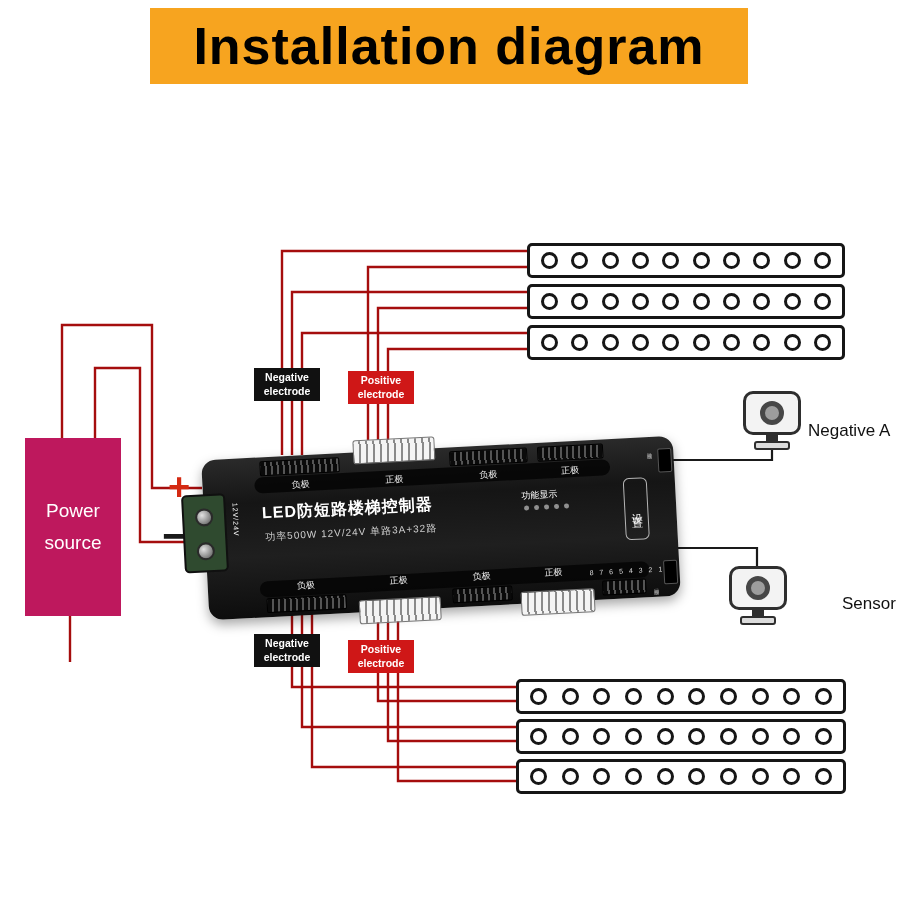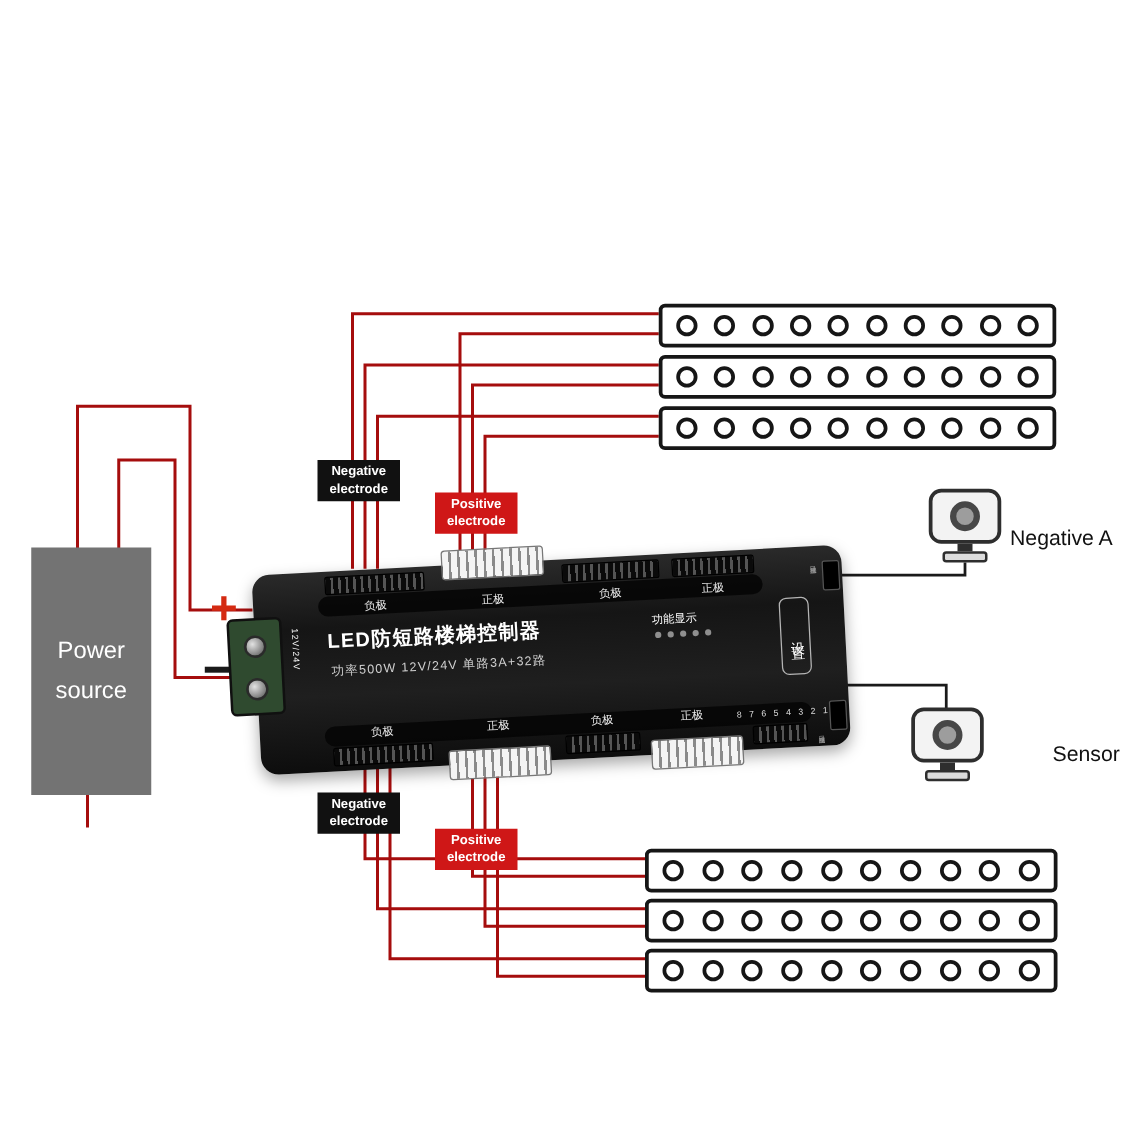--- a/index.html
+++ b/index.html
@@ -8,34 +8,34 @@
   .canvas { position:relative; width:900px; height:900px; background:#fff; overflow:hidden; }
 
   .wires { position:absolute; left:0; top:0; pointer-events:none; }
   .w-red { fill:none; stroke:var(--wire-red); stroke-width:2.4px; }
   .w-blk { fill:none; stroke:var(--wire-black); stroke-width:2.2px; }
 
   .banner { position:absolute; left:150px; top:8px; width:598px; height:76px; background:var(--accent);
             display:flex; align-items:center; justify-content:center; }
   .banner h1 { font-size:52px; font-weight:bold; color:#000; letter-spacing:1px; white-space:nowrap; }
 
-  .power-box { position:absolute; left:25px; top:438px; width:96px; height:198px; background:#737373;
+  .power-box { position:absolute; left:25px; top:438px; width:96px; height:178px; background:#be185d;
                color:#fff; display:flex; align-items:center; justify-content:center; text-align:center;
                font-size:19px; line-height:1.7; padding:0 8px; }
   .v220 { position:absolute; left:36px; top:662px; width:80px; height:46px; border:3px solid #c01c1c;
           color:#c01c1c; font-weight:bold; font-size:16px; display:flex; align-items:center;
           justify-content:center; background:#fff; }
   .sign { position:absolute; font-weight:bold; line-height:1; }
   .sign.plus { left:168px; top:468px; font-size:38px; color:#d42a12; }
   .sign.minus { left:162px; top:514px; font-size:44px; color:#1a1a1a; }
 
   .elabel { position:absolute; width:66px; padding:3px 2px; text-align:center; font-size:10.5px;
             font-weight:bold; color:#fff; line-height:1.3; }
   .elabel.neg { background:var(--label-black); }
-  .elabel.pos { background:var(--label-red);margin-top:23px; }
+  .elabel.pos { background:var(--label-red); }
 
   .led-strip { position:absolute; height:35px; background:#fff; border:3px solid #161616; border-radius:5px;
                display:flex; align-items:center; justify-content:space-between; padding:0 11px; }
   .led { width:17px; height:17px; border:3px solid #161616; border-radius:50%; background:#fff; flex:0 0 auto; }
 
   .controller { position:absolute; left:205px; top:448px; width:472px; height:160px; border-radius:14px;
                 background:linear-gradient(180deg,#2a2a2a,#151515 28%,#1f1f1f 62%,#0d0d0d);
                 transform:rotate(-3deg); box-shadow:0 5px 12px rgba(0,0,0,.35); }
   .vent { position:absolute; height:16px; background:#060606; border-radius:8px; opacity:.9; }
   .term { position:absolute; }
@@ -88,20 +88,23 @@
     <polyline class="w-red" points="516,701 378,701 378,600"></polyline>
     <polyline class="w-red" points="516,727 302,727 302,600"></polyline>
     <polyline class="w-red" points="516,741 388,741 388,600"></polyline>
     <polyline class="w-red" points="516,767 312,767 312,600"></polyline>
     <polyline class="w-red" points="516,781 398,781 398,600"></polyline>
 
     <polyline class="w-blk" points="668,460 772,460 772,450"></polyline>
     <polyline class="w-blk" points="662,548 757,548 757,570"></polyline>
   </svg>
 
+  <header class="banner">
+    <h1>Installation diagram</h1>
+  </header>
 
   <div class="power-box">
     <span>Power source</span>
   </div>
   <div class="sign plus">+</div>
   <div class="sign minus">−</div>
 
   <div class="elabel neg" style="left:254px; top:368px;">Negative electrode</div>
   <div class="elabel pos" style="left:348px; top:371px;">Positive electrode</div>
   <div class="elabel neg" style="left:254px; top:634px;">Negative electrode</div>

